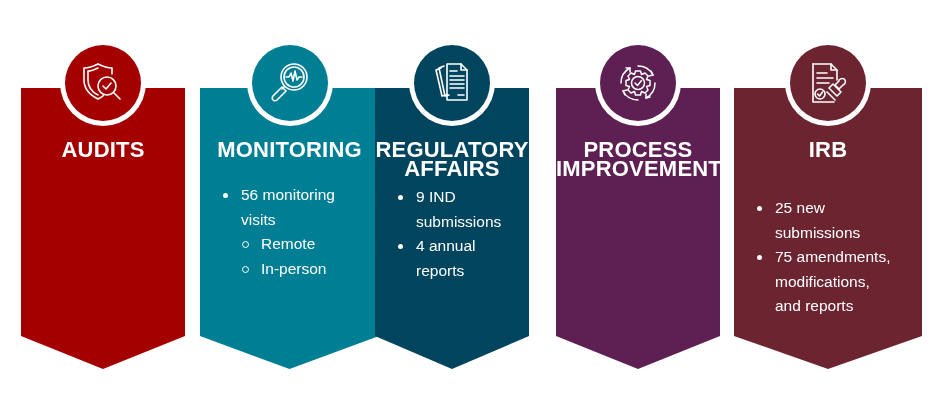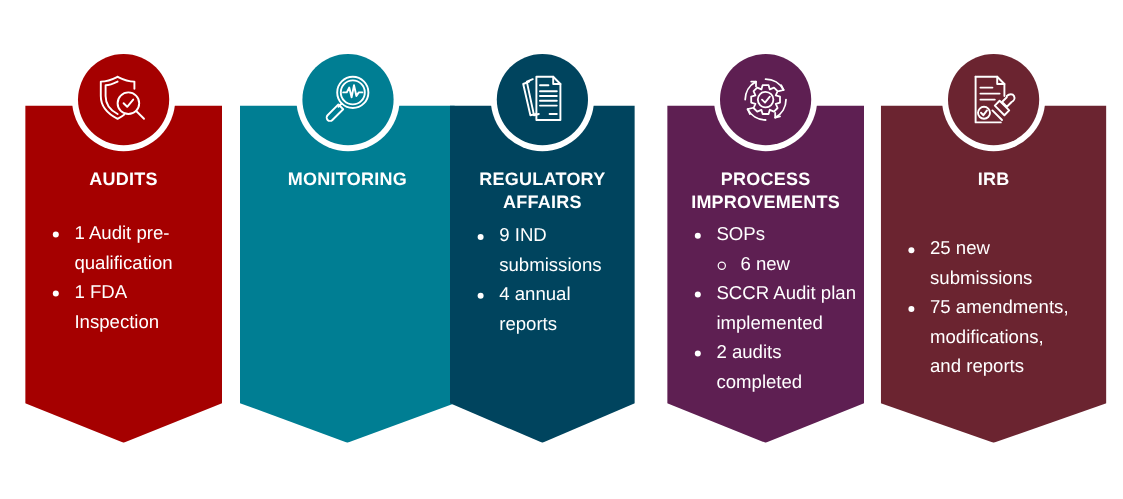--- a/index.html
+++ b/index.html
@@ -47,21 +47,21 @@
       width: 50px;
       height: 50px;
     }
     .panel-title {
       position: absolute;
       left: 0; right: 0;
       top: 52px;
       text-align: center;
       color: #ffffff;
       font-weight: bold;
-      font-size: 15px;
+      font-size: 22px;
       line-height: 19px;
       letter-spacing: 0.2px;
     }
     .panel-title.two-line { top: 52px; }
     .panel-list {
       position: absolute;
       left: 0; right: 0;
       margin: 0;
       padding: 0;
       list-style: none;
@@ -109,42 +109,43 @@
         <path d="M20 6 C14 9 10 10 6 10 L6 22 C6 31 12 37 20 41 C22 40 24 39 25.5 37.5"></path>
         <path d="M20 6 C26 9 30 10 34 10 L34 16"></path>
         <path d="M20 10 C16 12 13 13 10 13 L10 22 C10 29 14 34 20 37"></path>
         <circle cx="29" cy="28" r="9"></circle>
         <path d="M25 28 L28 31 L33 25"></path>
         <path d="M35.5 34.5 L42 41"></path>
       </svg>
     </div>
   </div>
   <div class="panel-title">AUDITS</div>
-  <ul class="panel-list" style="top:95px;">
-    <li><span>1 Audit pre-</span><br><span>qualification</span></li>
-    <li><span>1 FDA</span><br><span>Inspection</span></li>
-  </ul>
 </div>
 
 <div class="panel" style="left:200px;width:179px;">
   <svg class="panel-shape" viewBox="0 0 165 281" preserveAspectRatio="none">
     <polygon points="0,0 165,0 165,248 82.5,281 0,248" fill="#007E93"></polygon>
   </svg>
   <div class="icon-circle">
     <div class="icon-inner" style="background: rgb(0, 126, 147);">
       <svg viewBox="0 0 50 50" fill="none" stroke="#fff" stroke-width="1.6" stroke-linecap="round" stroke-linejoin="round">
         <circle cx="29" cy="19" r="13"></circle>
         <circle cx="29" cy="19" r="10"></circle>
         <path d="M21 19 L24 19 L26 15 L28 23 L30 13 L32 22 L34 19 L37 19"></path>
         <path d="M19.5 28.5 L17 31"></path>
         <path d="M17 29 L8 38 C7 39 7 41 8 42 C9 43 11 43 12 42 L21 33 Z"></path>
       </svg>
     </div>
   </div>
   <div class="panel-title">MONITORING</div>
+  <ul class="panel-list" style="top:95px;">
+    <li><span>56 monitoring</span><br><span>visits</span></li>
+    <li class="sub"><span>Remote</span></li>
+    <li class="sub"><span>In-person</span></li>
+  </ul>
 </div>
 
 <div class="panel" style="left:375px;width:154px;">
   <svg class="panel-shape" viewBox="0 0 165 281" preserveAspectRatio="none">
     <polygon points="0,0 165,0 165,248 82.5,281 0,248" fill="#00445E"></polygon>
   </svg>
   <div class="icon-circle">
     <div class="icon-inner" style="background: rgb(0, 68, 94);">
       <svg viewBox="0 0 50 50" fill="none" stroke="#fff" stroke-width="1.6" stroke-linecap="round" stroke-linejoin="round">
         <path d="M14 10 L9 12 L15 38 L20 37"></path>
@@ -186,26 +187,20 @@
         <path d="M13 10 L17 10 L17 14"></path>
         <path d="M22.5 13 L27.5 13 L28.5 16.5 L32 15 L35 18 L33.5 21.5 L37 22.5 L37 27.5 L33.5 28.5 L35 32 L32 35 L28.5 33.5 L27.5 37 L22.5 37 L21.5 33.5 L18 35 L15 32 L16.5 28.5 L13 27.5 L13 22.5 L16.5 21.5 L15 18 L18 15 L21.5 16.5 Z"></path>
         <circle cx="25" cy="25" r="6.5"></circle>
         <path d="M22 25 L24.5 27.5 L28.5 22.5"></path>
       </svg>
     </div>
   </div>
   <div class="panel-title two-line">
     <span>PROCESS</span><br><span>IMPROVEMENTS</span>
   </div>
-  <ul class="panel-list" style="top:96px;">
-    <li><span>SOPs</span></li>
-    <li class="sub"><span>6 new</span></li>
-    <li><span>SCCR Audit plan</span><br><span>implemented</span></li>
-    <li><span>2 audits</span><br><span>completed</span></li>
-  </ul>
 </div>
 
 <div class="panel" style="left:734px;width:188px;">
   <svg class="panel-shape" viewBox="0 0 164 281" preserveAspectRatio="none">
     <polygon points="0,0 164,0 164,248 82,281 0,248" fill="#6B2430"></polygon>
   </svg>
   <div class="icon-circle">
     <div class="icon-inner" style="background: rgb(107, 36, 48);">
       <svg viewBox="0 0 50 50" fill="none" stroke="#fff" stroke-width="1.6" stroke-linecap="round" stroke-linejoin="round">
         <path d="M10 6 L28 6 L34 12 L34 22"></path>

